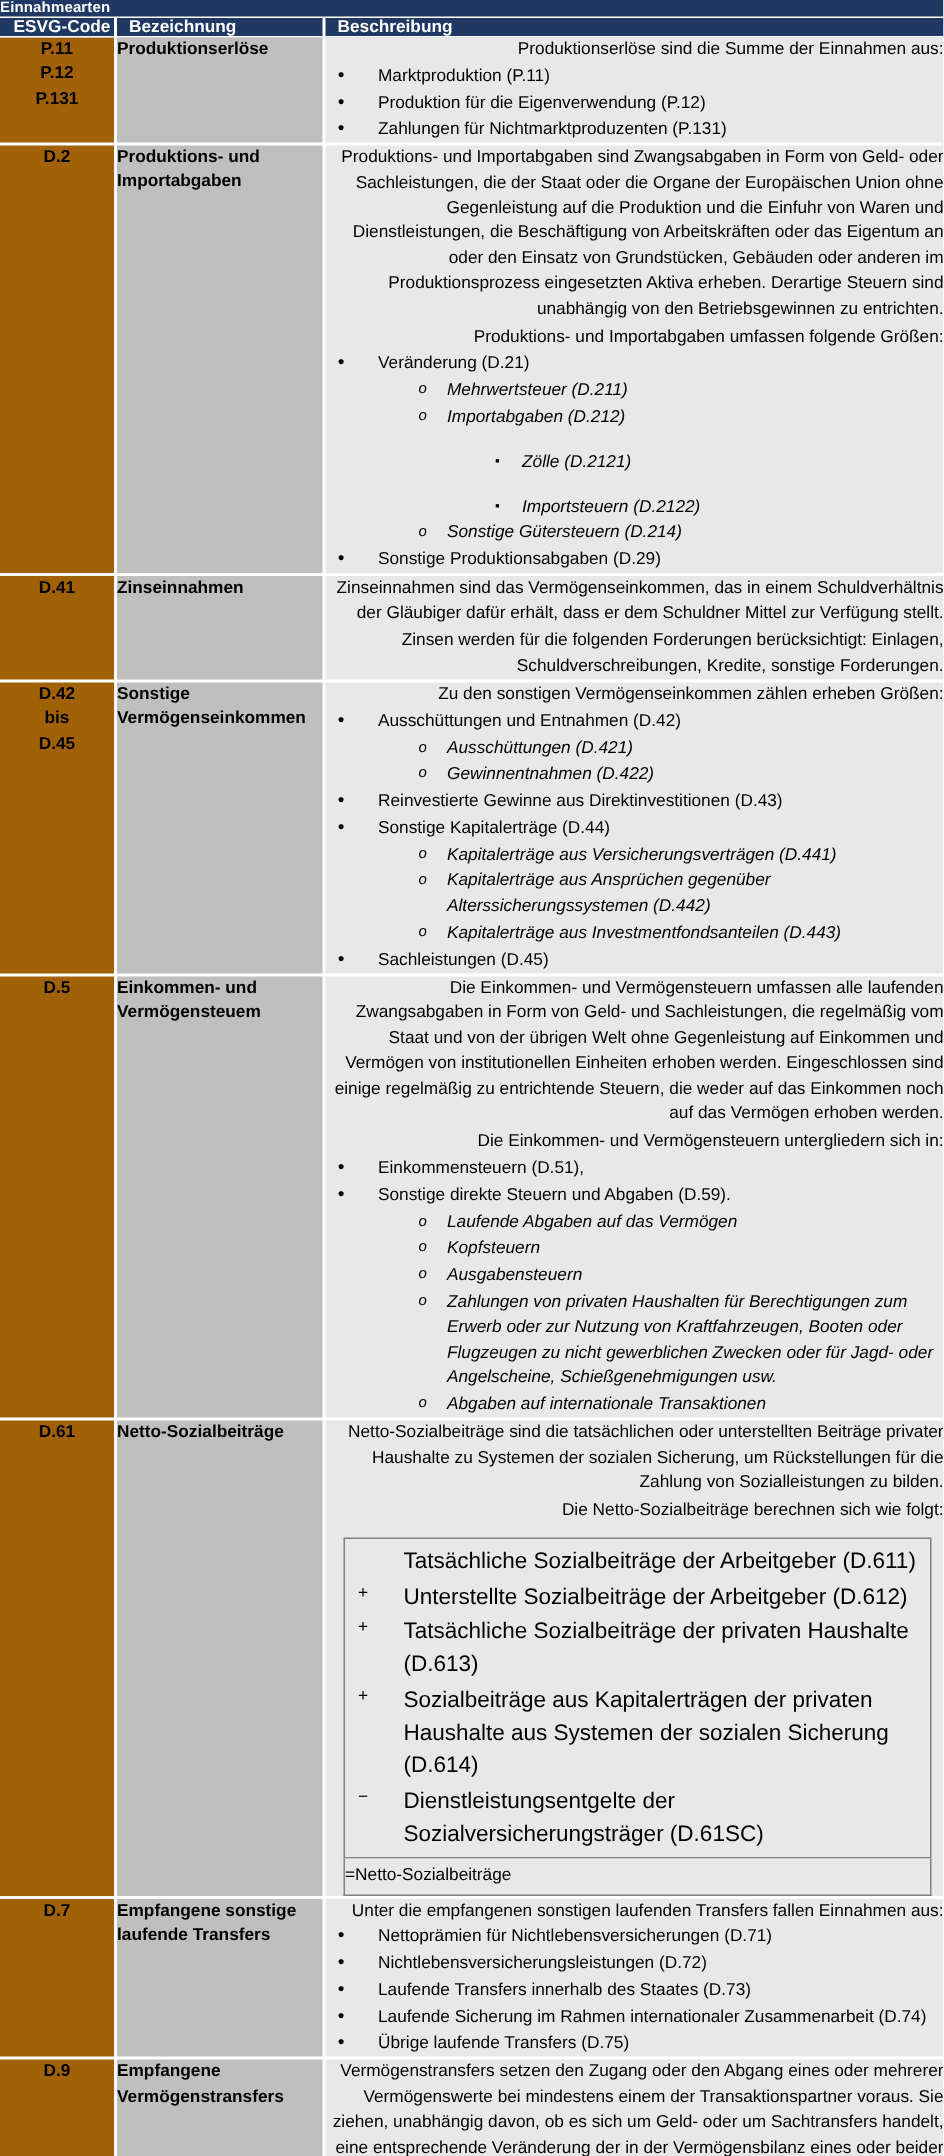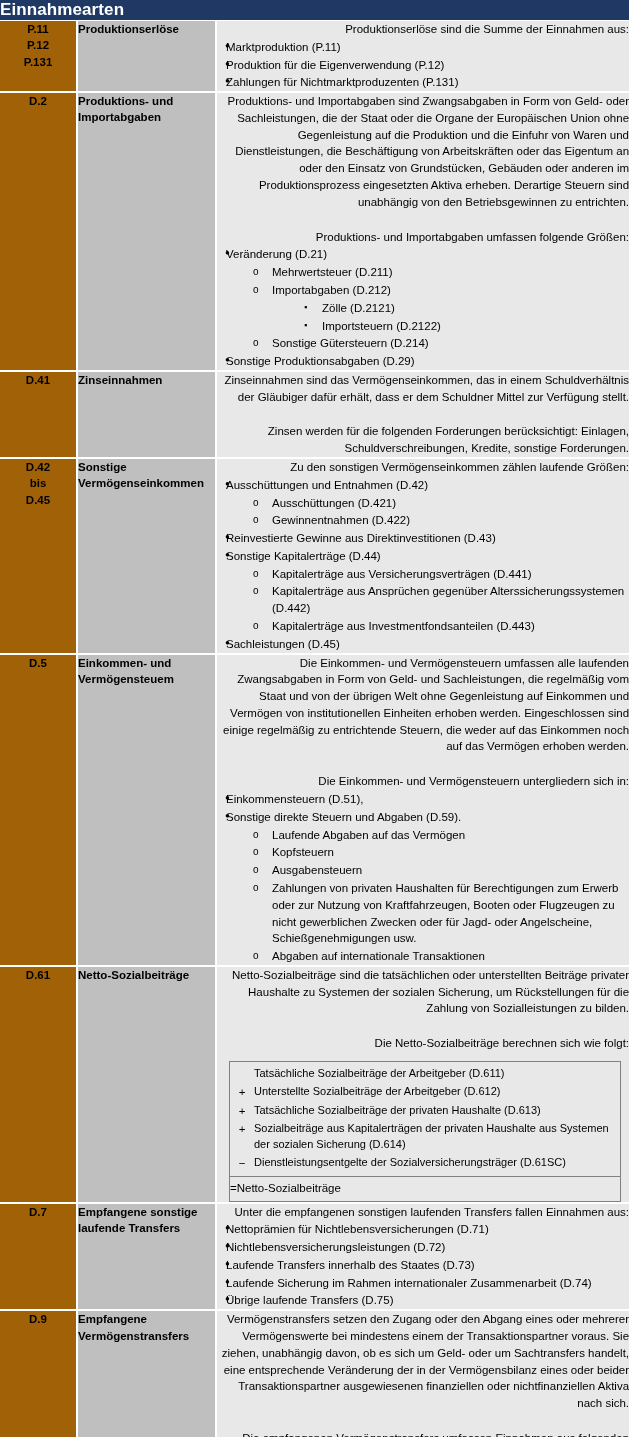--- a/index.html
+++ b/index.html
@@ -26,21 +26,21 @@
   table.tbl td, table.tbl th {
     vertical-align: top;
     padding: 0;
   }
 
   
   .title-row td {
     background: #1F3864;
     color: #ffffff;
     font-weight: bold;
-    font-size: 17px;
+    font-size: 10px;
     padding: 4px 0 4px 10px;
     border-right: 1px solid #ffffff;
     border-bottom: 1px solid #ffffff;
     letter-spacing: 0.1px;
   }
   .subhead-row td {
     background: #1F3864;
     color: #ffffff;
     font-weight: bold;
     font-size: 11.5px;
@@ -78,31 +78,31 @@
     font-size: 11.5px;
     padding: 6px 6px 7px 9px;
     border-bottom: 2px solid #ffffff;
     line-height: 1.46;
   }
 
   td.desc p {
     margin: 0 0 0 0;
     text-align: right;
   }
-  td.desc p + p { margin-top: 18px; }
+  td.desc p + p { margin-top: 2px; }
 
   
   ul.l1, ul.l2, ul.l3 {
     margin: 0;
     padding: 0;
     list-style: none;
   }
   ul.l1 > li {
     position: relative;
-    padding-left: 9px;
+    padding-left: 35px;
     line-height: 1.46;
     margin-top: 1px;
   }
   ul.l1 > li:before {
     content: "\25CF";
     position: absolute;
     left: 8px;
     top: -1px;
     font-size: 8px;
     line-height: 1.9;
@@ -118,51 +118,52 @@
     position: absolute;
     left: 9px;
     top: 0;
     font-size: 10px;
     line-height: 1.65;
   }
   ul.l3 > li {
     position: relative;
     padding-left: 32px;
     line-height: 1.46;
-    margin-top: 1px;
+    margin-top: 13px;
   }
   ul.l3 > li:before {
     content: "\25AA";
     position: absolute;
     left: 14px;
     top: -1px;
     font-size: 9px;
     line-height: 1.8;
   }
-  ul.l2, ul.l3 { margin-left: 18px; }
+  ul.l2, ul.l3 { margin-left: 18px; font-style: italic; }
 
   
   .formula-box {
     border: 1px solid #808080;
     margin: 9px 8px 0 12px;
     background: #E8E8E8;
   }
   .formula-box .frow {
     display: flex;
     padding: 1px 4px 1px 0;
     line-height: 1.45;
   }
   .formula-box .op {
     width: 24px;
     flex: 0 0 24px;
     text-align: center;
     font-size: 11.5px;
   }
   .formula-box .txt {
-    font-size: 11px;
+    font-size: 15px;
+    margin-left: 15px;
   }
   .formula-box .first { padding-top: 4px; }
   .formula-box .last  { padding-bottom: 4px; }
   .formula-total {
     border: 1px solid #808080;
     border-top: none;
     margin: 0 8px 0 12px;
     background: #E8E8E8;
   }
   .formula-total .frow { display: flex; padding: 3px 4px 4px 0; }
@@ -177,20 +178,25 @@
       <col style="width:77px">
       <col style="width:139px">
       <col style="width:413px">
     </colgroup>
 
     <tbody>
         <tr class="title-row">
       <td colspan="3">Einnahmearten</td>
     </tr>
 
+    <tr class="subhead-row">
+      <td class="c1">ESVG-Code</td>
+      <td class="c2">Bezeichnung</td>
+      <td class="c3">Beschreibung</td>
+    </tr>
 
     <tr>
       <td class="code">
         <div>P.11</div>
         <div>P.12</div>
         <div>P.131</div>
       </td>
       <td class="name">Produktionserlöse</td>
       <td class="desc">
         <p>Produktionserlöse sind die Summe der Einnahmen aus:</p>
@@ -242,21 +248,21 @@
     </tr>
 
     <tr>
       <td class="code">
         <div>D.42</div>
         <div>bis</div>
         <div>D.45</div>
       </td>
       <td class="name">Sonstige Vermögenseinkommen</td>
       <td class="desc">
-        <p>Zu den sonstigen Vermögenseinkommen zählen laufende Größen:</p>
+        <p>Zu den sonstigen Vermögenseinkommen zählen erheben Größen:</p>
         <ul class="l1">
           <li>
             <span>Ausschüttungen und Entnahmen (D.42)</span>
             <ul class="l2">
               <li>Ausschüttungen (D.421)</li>
               <li>Gewinnentnahmen (D.422)</li>
             </ul>
           </li>
           <li>Reinvestierte Gewinne aus Direktinvestitionen (D.43)</li>
           <li>

